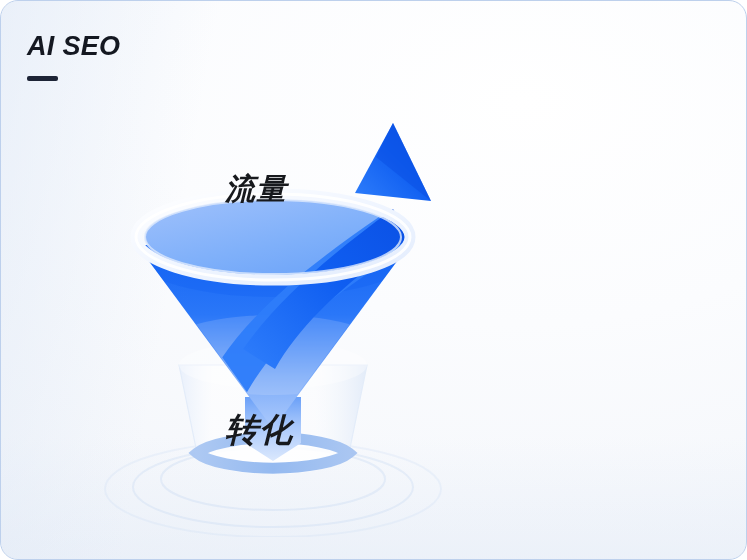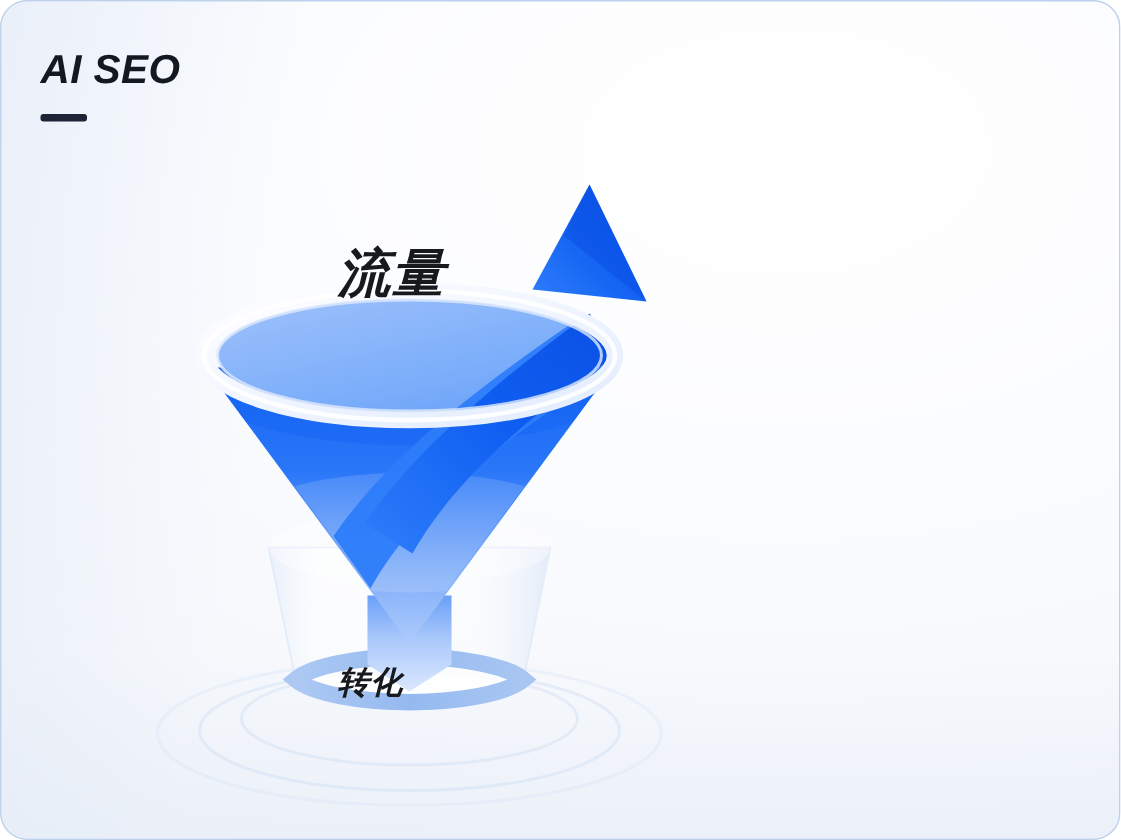--- a/index.html
+++ b/index.html
@@ -86,28 +86,28 @@
   
   .art-label {
     position: absolute;
     font-weight: 700;
     color: #17191d;
     white-space: nowrap;
     z-index: 7;
   }
   #label-traffic {
     left: 224px;
-    top: 158px;
-    font-size: 35px;
+    top: 168px;
+    font-size: 30px;
     letter-spacing: 1px;
   }
   #label-conversion {
     left: 224px;
-    top: 440px;
-    font-size: 21px;
+    top: 407px;
+    font-size: 33px;
     letter-spacing: 1px;
   }
 </style>
 </head>
 <body>
 
 <div id="canvas">
 
   <div id="bg-sheen"></div>
 

